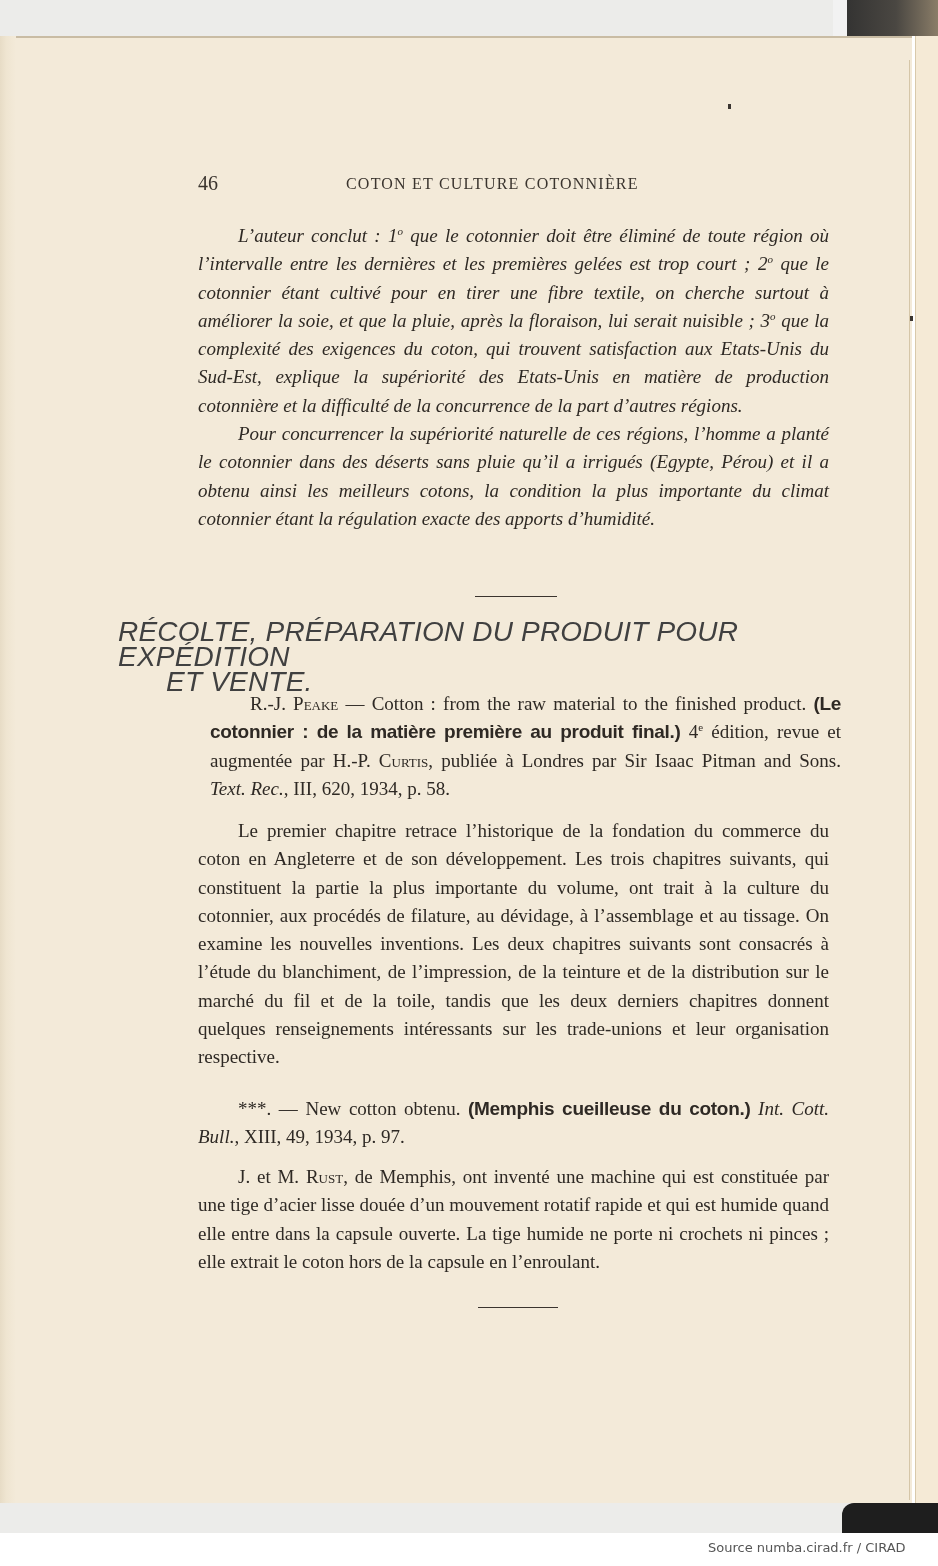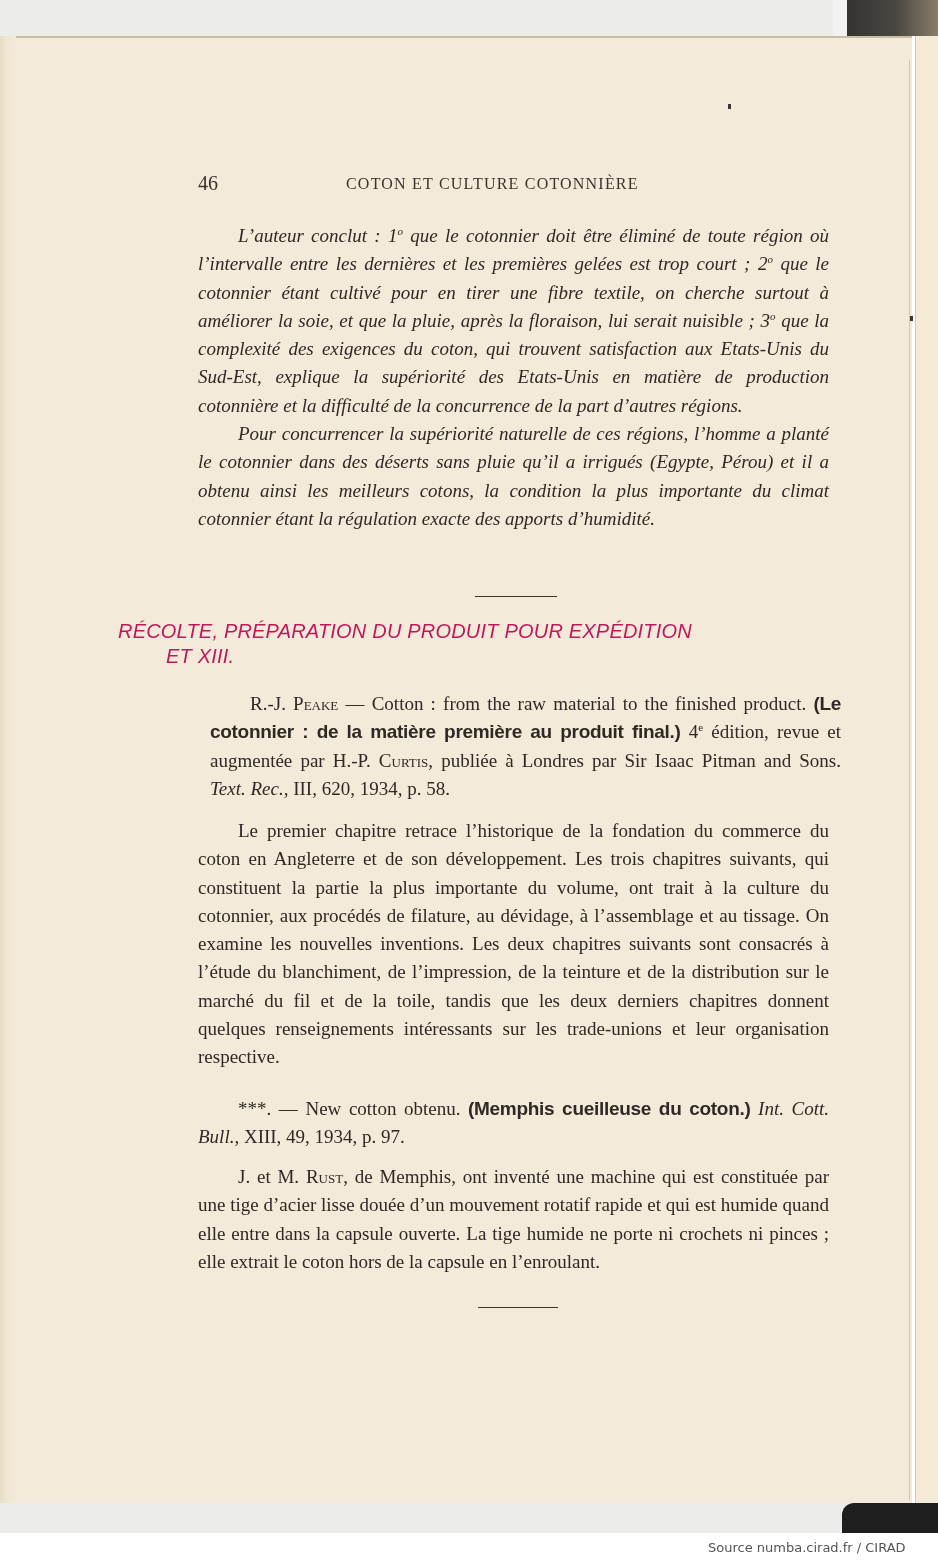--- a/index.html
+++ b/index.html
@@ -56,21 +56,21 @@
   .sc { font-variant: small-caps; }
   .bold { font-weight: bold; font-family: "Liberation Sans Narrow", "Liberation Sans", sans-serif; letter-spacing: -0.3px; }
   .ital { font-style: italic; }
   sup { font-size: 11px; line-height: 0; }
 
   .rule { position: absolute; height: 1px; background: #3a342e; }
 
   .section-heading {
     position: absolute; left: 118px; top: 619px; width: 720px;
     font-family: "Liberation Sans", sans-serif; font-style: italic;
-    font-size: 20px; line-height: 25px; color: #be185d; letter-spacing: 0.2px;
+    font-size: 28px; line-height: 25px; color: #404040; letter-spacing: 0.2px;
   }
   .section-heading .line2 { display: block; padding-left: 48px; }
 
   .source-caption {
     position: absolute; left: 708px; top: 1540px;
     font-family: "DejaVu Sans", sans-serif; font-size: 13px; color: #555555;
   }
 </style>
 </head>
 <body>
@@ -96,21 +96,21 @@
 
 <div class="text-block" style="top:222px;font-style:italic;">
   <p><span>L’auteur conclut : 1</span><sup>o</sup><span> que le cotonnier doit être éliminé de toute région où l’intervalle entre les dernières et les premières gelées est trop court ; 2</span><sup>o</sup><span> que le cotonnier étant cultivé pour en tirer une fibre textile, on cherche surtout à améliorer la soie, et que la pluie, après la floraison, lui serait nuisible ; 3</span><sup>o</sup><span> que la complexité des exigences du coton, qui trouvent satisfaction aux Etats-Unis du Sud-Est, explique la supériorité des Etats-Unis en matière de production cotonnière et la difficulté de la concurrence de la part d’autres régions.</span></p>
   <p>Pour concurrencer la supériorité naturelle de ces régions, l’homme a planté le cotonnier dans des déserts sans pluie qu’il a irrigués (Egypte, Pérou) et il a obtenu ainsi les meilleurs cotons, la condition la plus importante du climat cotonnier étant la régulation exacte des apports d’humidité.</p>
 </div>
 
 <div class="rule" style="left:475px; top:596px; width:82px;"></div>
 
 <div class="section-heading">
   <span>RÉCOLTE, PRÉPARATION DU PRODUIT POUR EXPÉDITION</span>
-  <span class="line2">ET XIII.</span>
+  <span class="line2">ET VENTE.</span>
 </div>
 
 <div class="text-block" style="top:690px;margin-left:12px;">
   <p><span class="sc">R.-J. Peake</span><span> — Cotton : from the raw material to the finished product. </span><span class="bold">(Le cotonnier : de la matière première au produit final.)</span> <span>4</span><sup>e</sup><span> édition, revue et augmentée par H.-P. </span><span class="sc">Curtis</span><span>, publiée à Londres par Sir Isaac Pitman and Sons. </span><span class="ital">Text. Rec.</span><span>, III, 620, 1934, p. 58.</span></p>
 </div>
 
 <div class="text-block" style="top:817px;">
   <p>Le premier chapitre retrace l’historique de la fondation du commerce du coton en Angleterre et de son développement. Les trois chapitres suivants, qui constituent la partie la plus importante du volume, ont trait à la culture du cotonnier, aux procédés de filature, au dévidage, à l’assemblage et au tissage. On examine les nouvelles inventions. Les deux chapitres suivants sont consacrés à l’étude du blanchiment, de l’impression, de la teinture et de la distribution sur le marché du fil et de la toile, tandis que les deux derniers chapitres donnent quelques renseignements intéressants sur les trade-unions et leur organisation respective.</p>
 </div>
 

